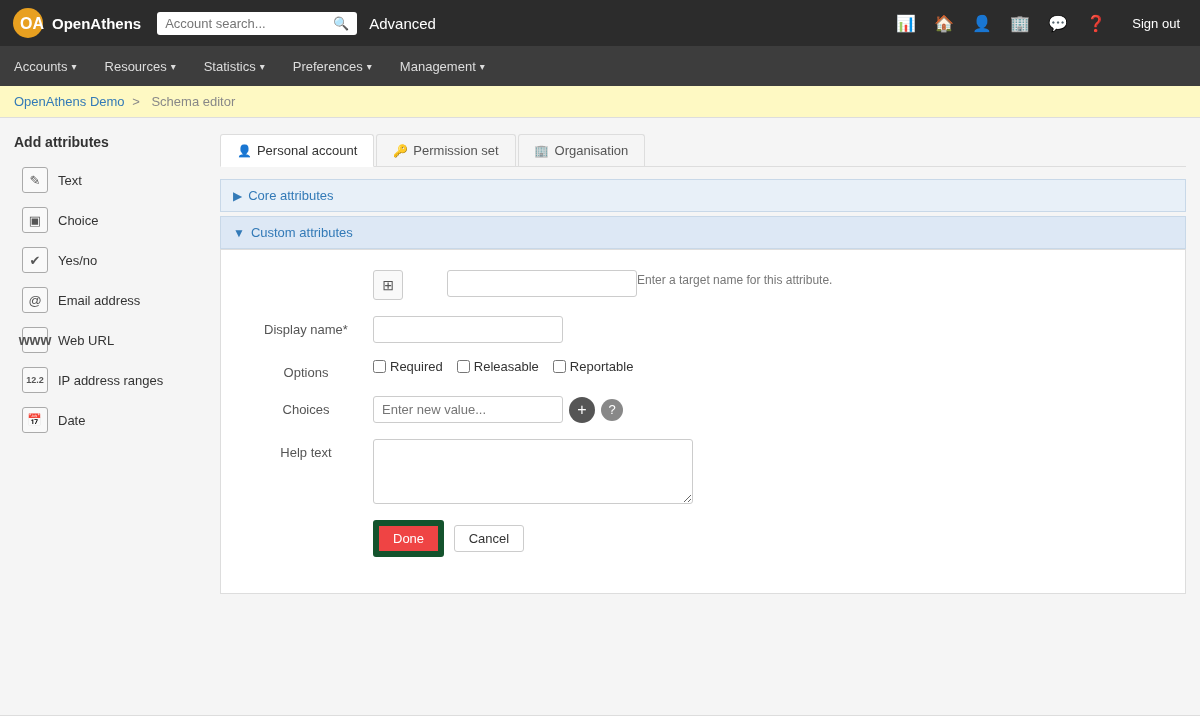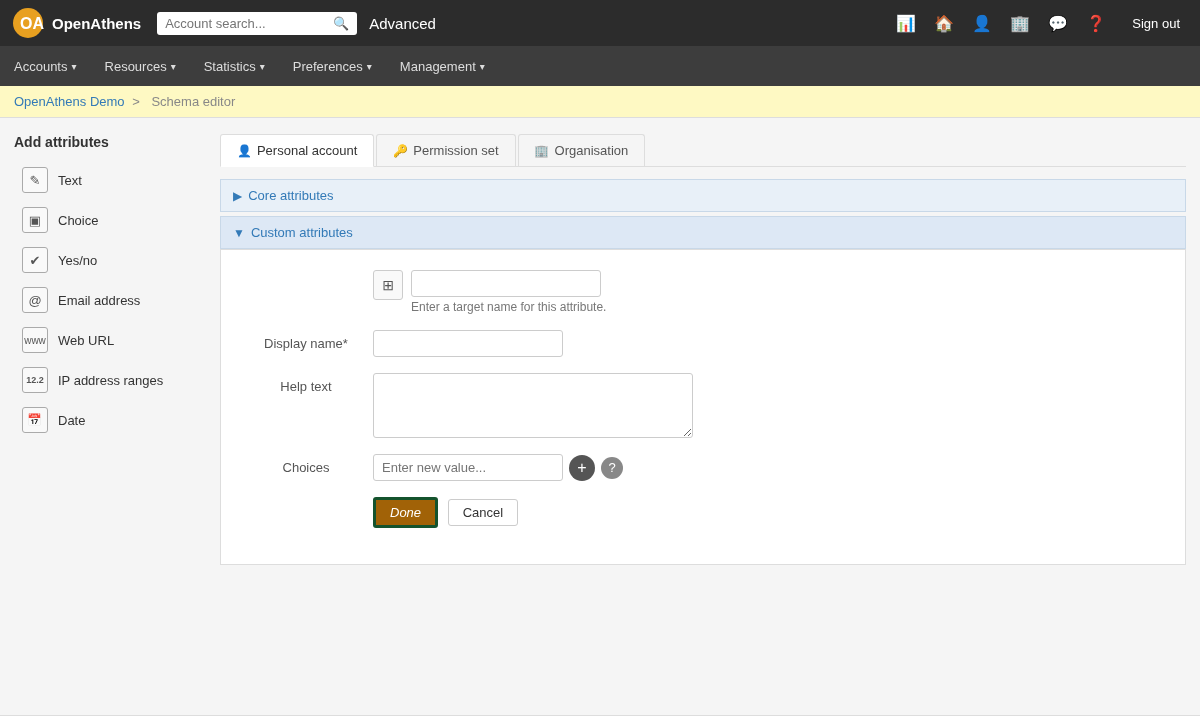--- a/index.html
+++ b/index.html
@@ -306,28 +306,27 @@
       color: #fff;
       border: none;
       border-radius: 50%;
       font-size: 13px;
       cursor: pointer;
       display: flex;
       align-items: center;
       justify-content: center;
     }
     .btn-done {
-      background: #a16207;
-      color: #fff;
-      border: 3px solid #14532d;
+      background: #ef4444;
+      color: #fff;
+      border: 6px solid #14532d;
       border-radius: 3px;
       padding: 5px 14px;
       font-size: 13px;
       cursor: pointer;
-      font-style: italic;
     }
     .btn-cancel {
       background: #fff;
       color: #333;
       border: 1px solid #ccc;
       border-radius: 3px;
       padding: 5px 14px;
       font-size: 13px;
       cursor: pointer;
       margin-left: 6px;
@@ -340,21 +339,22 @@
       padding: 14px 16px;
       display: flex;
       align-items: center;
       justify-content: space-between;
       font-size: 12px;
       color: #777;
     }
 
     .target-input-group {
       display: flex;
-      flex-direction: column;
+      flex-direction: row;
+      margin-left: 36px;
     }
   </style>
 </head>
 <body>
 
 <div class="top-nav">
   <div class="logo">
     <svg class="logo-icon" viewBox="0 0 32 32">
       <circle cx="16" cy="16" r="15" fill="#e8a020"></circle>
       <text x="8" y="22" font-size="16" fill="white" font-weight="bold">OA</text>
@@ -420,21 +420,21 @@
     </div>
     <div class="sidebar-item">
       <div class="sidebar-icon">✔</div>
       <span>Yes/no</span>
     </div>
     <div class="sidebar-item">
       <div class="sidebar-icon">@</div>
       <span>Email address</span>
     </div>
     <div class="sidebar-item">
-      <div class="sidebar-icon" style="font-size:10px;font-weight:normal;">www</div>
+      <div class="sidebar-icon" style="font-size:14px;font-weight:bold;">www</div>
       <span>Web URL</span>
     </div>
     <div class="sidebar-item">
       <div class="sidebar-icon" style="font-size:9px;font-weight:bold;">12.2</div>
       <span>IP address ranges</span>
     </div>
     <div class="sidebar-item">
       <div class="sidebar-icon" style="font-size:12px;">📅</div>
       <span>Date</span>
     </div>
@@ -481,36 +481,53 @@
               <span class="help-hint">Enter a target name for this attribute.</span>
             </div>
           </div>
         </div>
 
         <div class="form-row">
           <div class="form-label">Display name*</div>
           <input type="text" class="form-control display-name-input" style="">
         </div>
 
-
         <div class="form-row">
-          <div class="form-label">Help text</div>
-          <textarea class="help-textarea" style=""></textarea>
+          <div class="form-label">Options</div>
+          <div class="options-row">
+            <label class="option-check">
+              <input type="checkbox" style="">
+              <span>Required</span>
+            </label>
+            <label class="option-check">
+              <input type="checkbox" style="">
+              <span>Releasable</span>
+            </label>
+            <label class="option-check">
+              <input type="checkbox" style="">
+              <span>Reportable</span>
+            </label>
+          </div>
         </div>
 
         <div class="form-row">
           <div class="form-label">Choices</div>
           <div class="choices-row">
             <input type="text" class="form-control choices-input" placeholder="Enter new value..." style="">
             <button class="add-btn">+</button>
             <button class="help-btn">?</button>
           </div>
         </div>
 
         <div class="form-row">
+          <div class="form-label">Help text</div>
+          <textarea class="help-textarea" style=""></textarea>
+        </div>
+
+        <div class="form-row">
           <div class="form-label"></div>
           <div>
             <button class="btn-done">Done</button>
             <button class="btn-cancel">Cancel</button>
           </div>
         </div>
 
       </div>
     </div>
 

